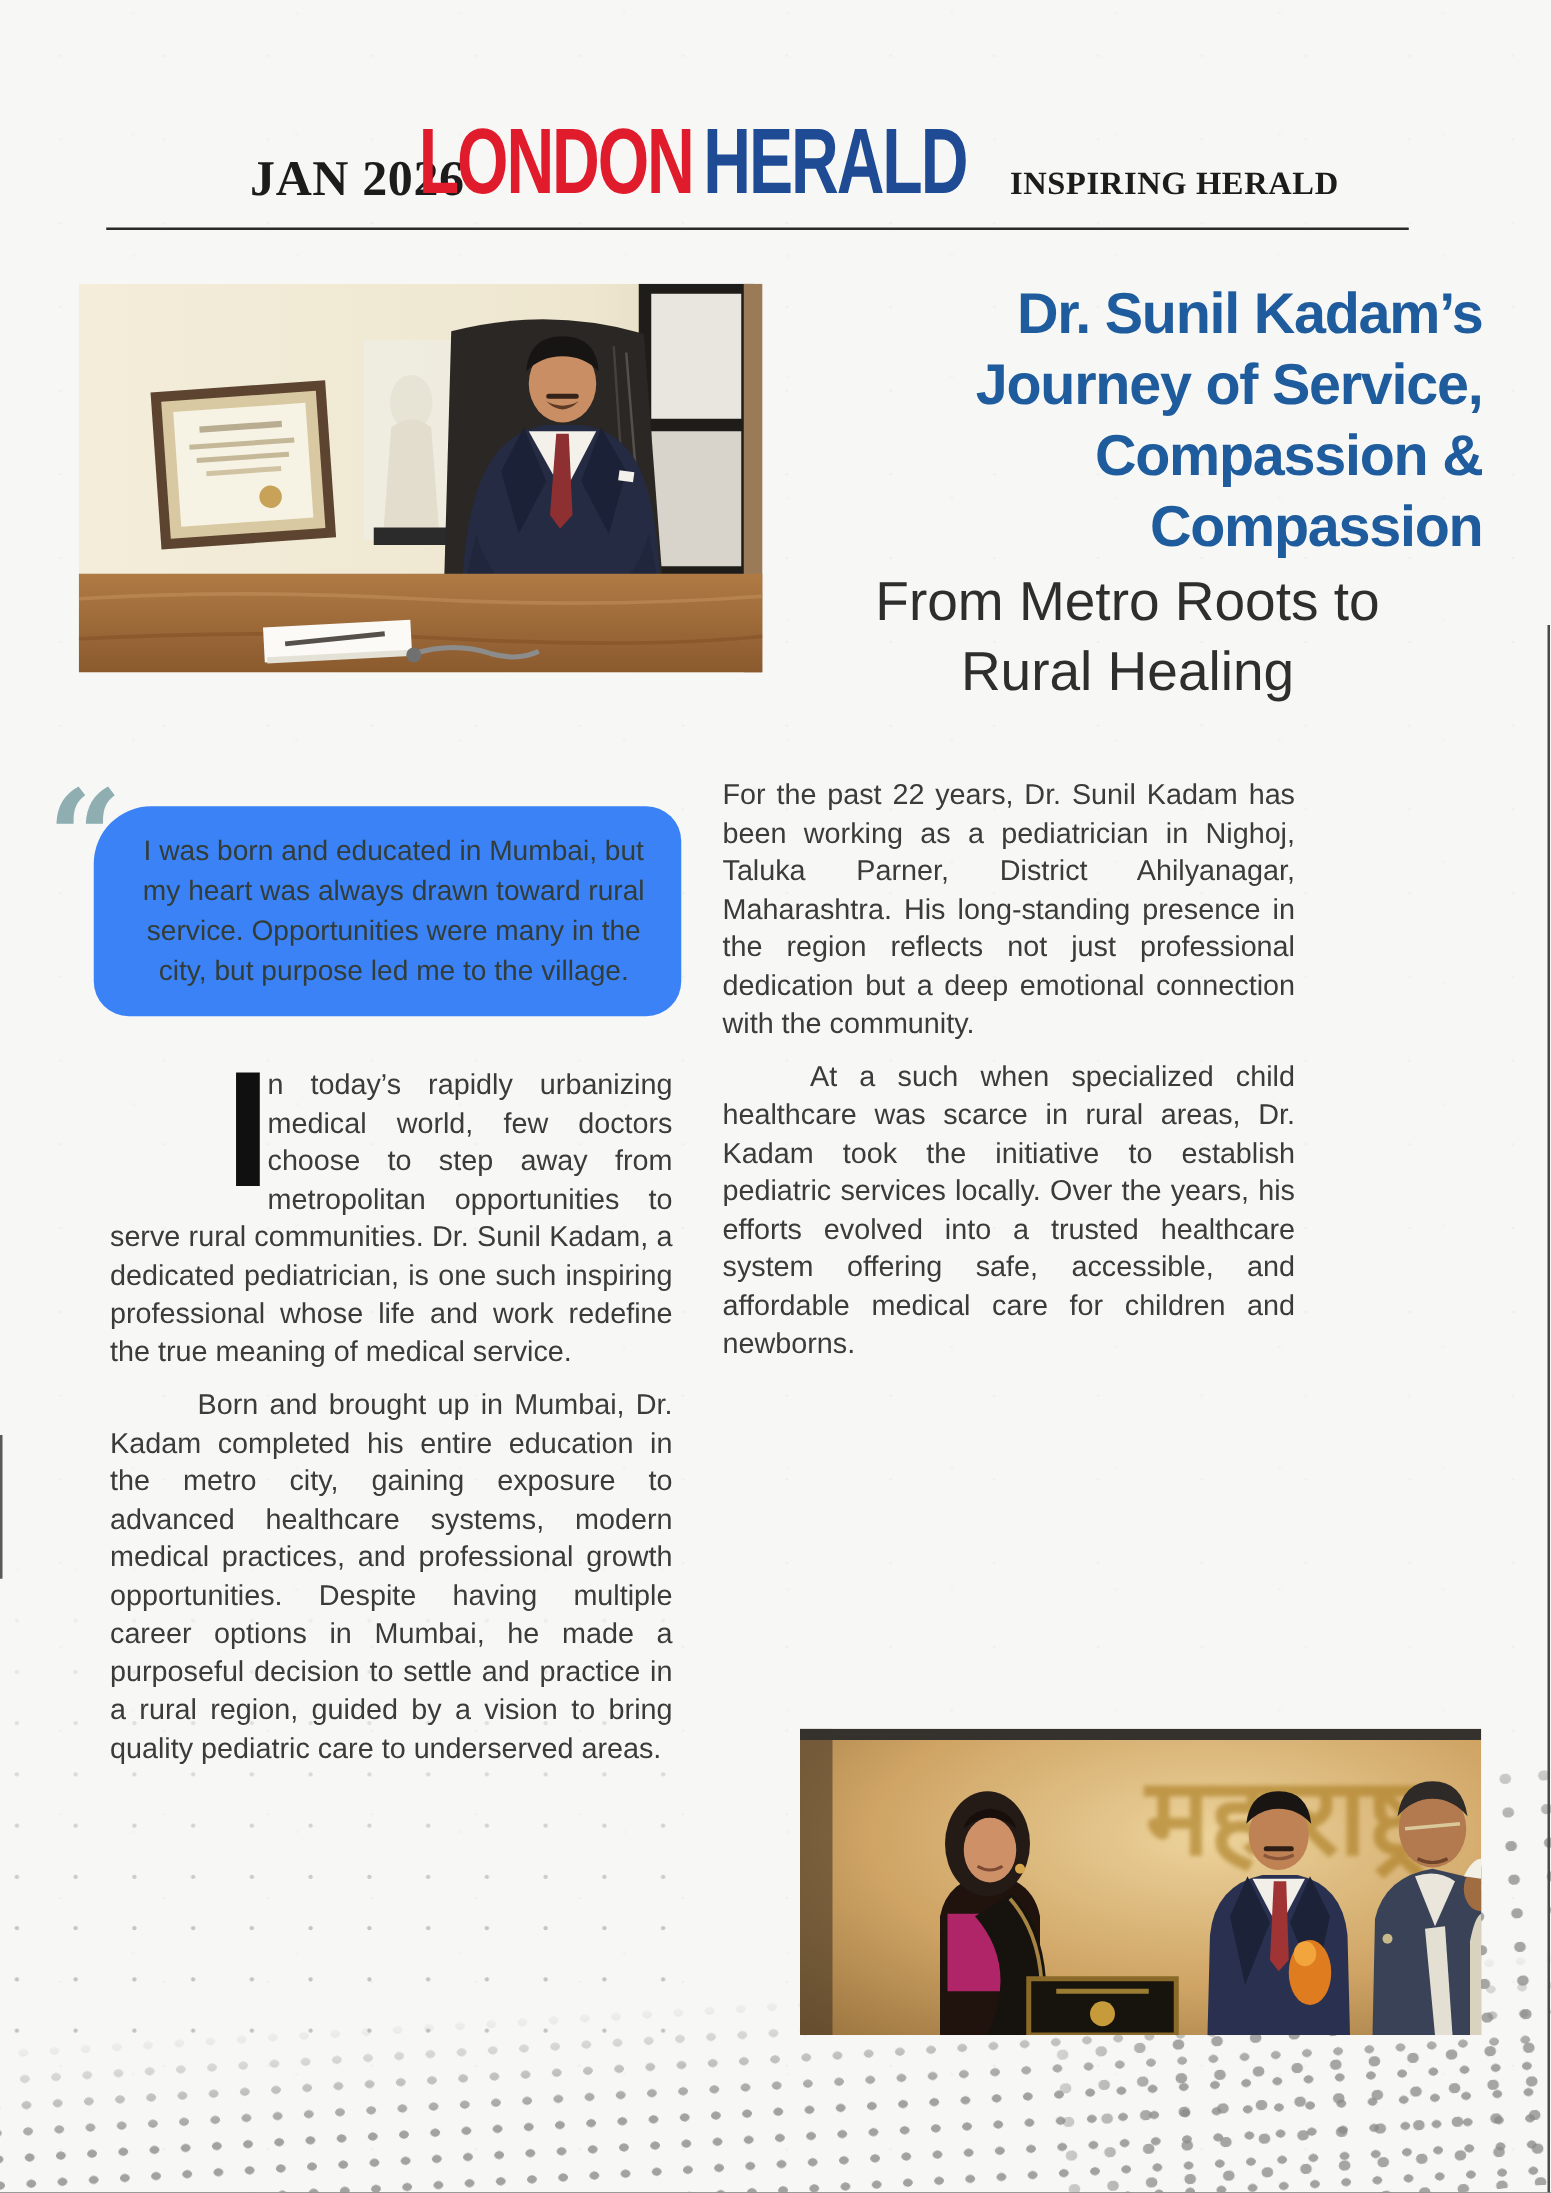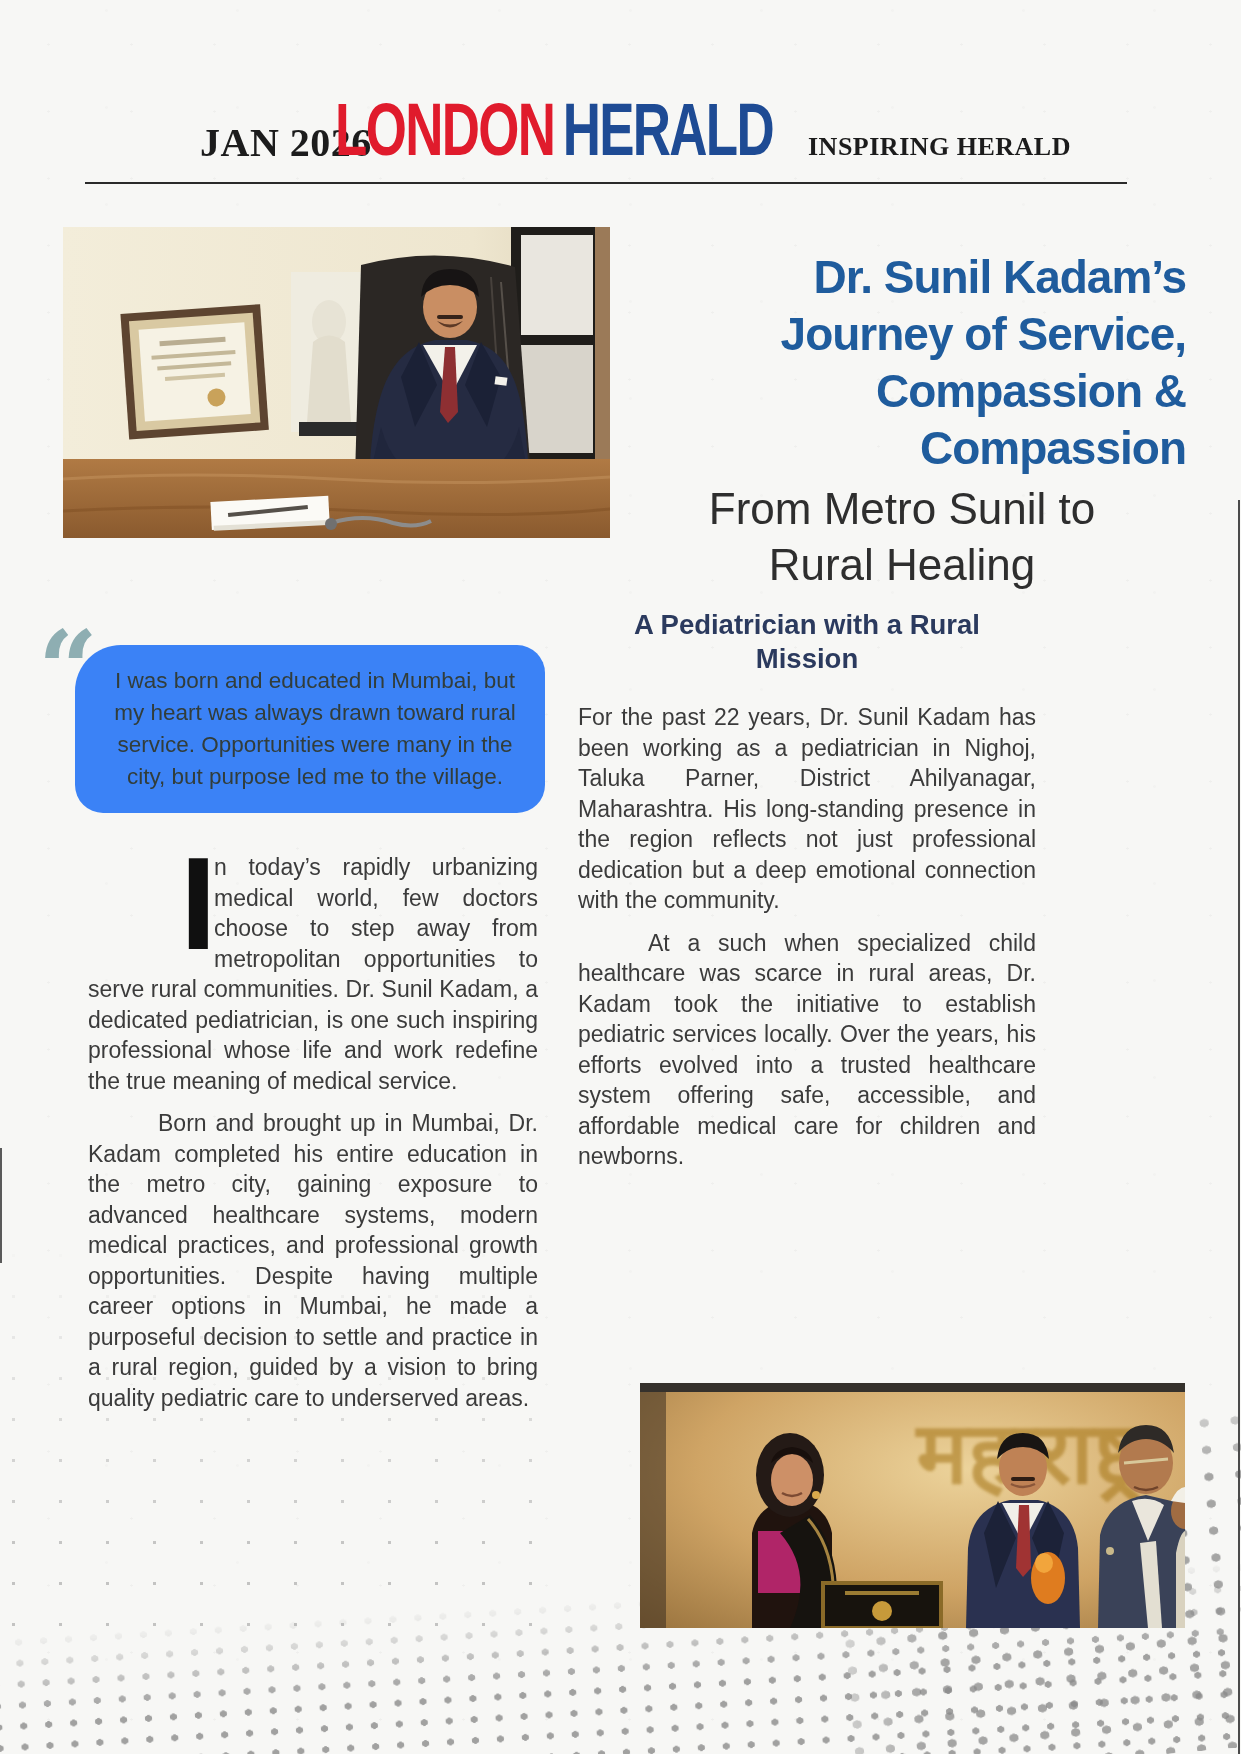--- a/index.html
+++ b/index.html
@@ -36,21 +36,21 @@
   .masthead .red{color:#e01b2c;}
   .masthead .blue{color:#1e4b94; margin-left:10px;}
   .header .tagline{
     position:absolute; left:723px; bottom:10px;
     font-family:"Liberation Serif", serif; font-weight:bold; font-size:26px; color:#1c1c1c; letter-spacing:.5px;
   }
   .rule{position:absolute; left:85px; top:182px; width:1042px; height:2px; background:#2a2a2a; z-index:2;}
 
   
   .photo1{position:absolute; left:63px; top:227px; width:547px; height:311px; z-index:2;}
-  .hero-text{position:absolute; left:618px; top:222px; width:568px; z-index:2;margin-top:27px;}
+  .hero-text{position:absolute; left:618px; top:222px; width:568px; z-index:2;}
   .hero-title{ text-align:right; color:#1f5c9d; font-weight:bold; font-size:46px; line-height:57px; letter-spacing:-1px;}
   .hero-sub{ margin-top:4px; text-align:center; color:#2e2e2e; font-weight:normal; font-size:44px; line-height:56px; letter-spacing:0;}
 
   
   .quote-box{
     position:absolute; left:75px; top:645px; width:470px; height:168px; z-index:2;
     background:#3b82f6; border-radius:46px 28px 28px 28px;
     display:flex; align-items:center; justify-content:center;
     padding:10px 24px 10px 34px; box-sizing:border-box;
   }
@@ -195,42 +195,38 @@
   </svg>
 
   <div class="hero-text">
     <div class="hero-title">
       <div>Dr. Sunil Kadam’s</div>
       <div>Journey of Service,</div>
       <div>Compassion &amp;</div>
       <div>Compassion</div>
     </div>
     <div class="hero-sub">
-      <div>From Metro Sunil to</div>
+      <div>From Metro Roots to</div>
       <div>Rural Healing</div>
     </div>
   </div>
 
   <div class="quote-mark">“</div>
   <div class="quote-box">
     <div class="quote-text">I was born and educated in Mumbai, but my heart was always drawn toward rural service. Opportunities were many in the city, but purpose led me to the village.</div>
   </div>
 
   <div class="col-left">
     <div class="body-text">
       <span class="dropcap">I</span><span>n today’s rapidly urbanizing medical world, few doctors choose to step away from metropolitan opportunities to serve rural communities. Dr. Sunil Kadam, a dedicated pediatrician, is one such inspiring professional whose life and work redefine the true meaning of medical service.</span>
     </div>
     <div class="body-text para2">Born and brought up in Mumbai, Dr. Kadam completed his entire education in the metro city, gaining exposure to advanced healthcare systems, modern medical practices, and professional growth opportunities. Despite having multiple career options in Mumbai, he made a purposeful decision to settle and practice in a rural region, guided by a vision to bring quality pediatric care to underserved areas.</div>
   </div>
 
   <div class="col-right">
-    <div class="section-heading">
-      <div>A Pediatrician with a Rural</div>
-      <div>Mission</div>
-    </div>
     <div class="body-text">For the past 22 years, Dr. Sunil Kadam has been working as a pediatrician in Nighoj, Taluka Parner, District Ahilyanagar, Maharashtra. His long-standing presence in the region reflects not just professional dedication but a deep emotional connection with the community.</div>
     <div class="body-text para2">At a such when specialized child healthcare was scarce in rural areas, Dr. Kadam took the initiative to establish pediatric services locally. Over the years, his efforts evolved into a trusted healthcare system offering safe, accessible, and affordable medical care for children and newborns.</div>
   </div>
 
   <svg class="photo2" viewBox="0 0 545 245" aria-hidden="true">
     <defs>
       <radialGradient id="goldg" cx=".6" cy=".35" r=".9">
         <stop offset="0" stop-color="#ecd39b"></stop>
           <stop offset=".55" stop-color="#cfa465"></stop>
           <stop offset="1" stop-color="#97713c"></stop>

